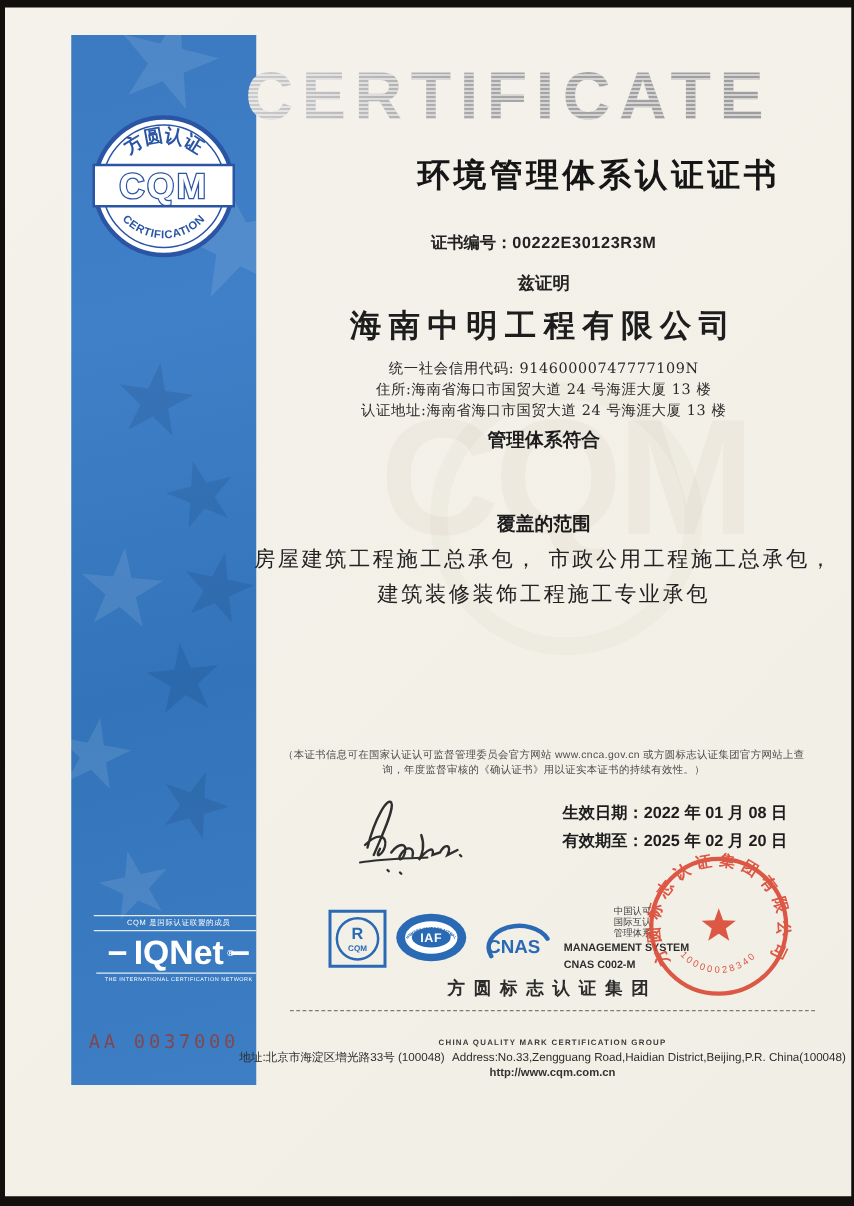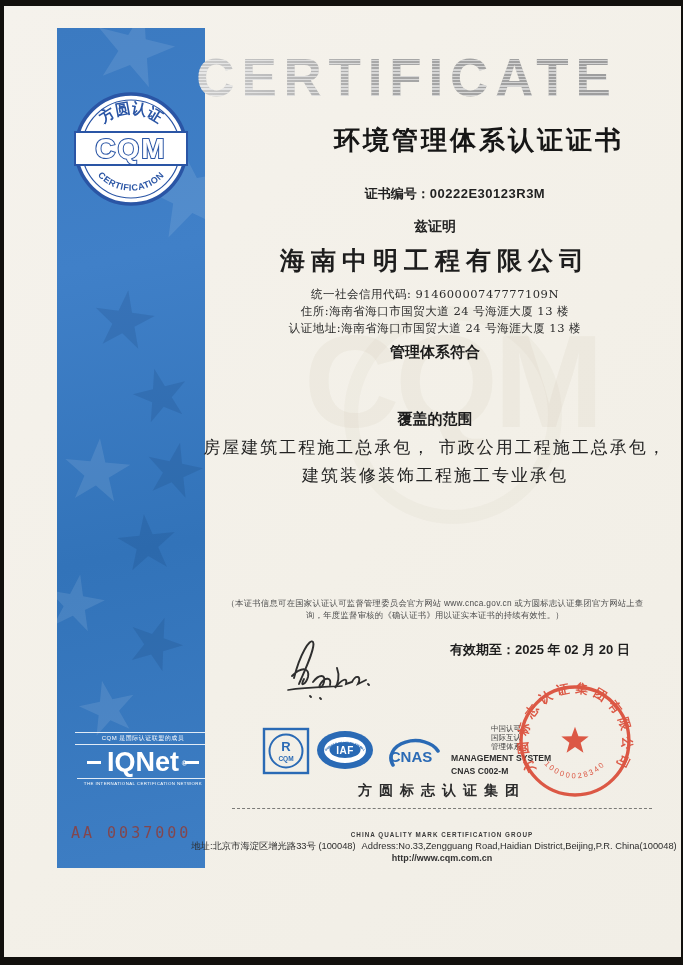--- a/index.html
+++ b/index.html
@@ -33,21 +33,21 @@
   .ghost-circle{position:absolute;left:340px;top:300px;width:190px;height:190px;border-radius:50%;
                 border:14px solid rgba(186,176,146,0.07);}
   
   .wm{position:absolute;left:168px;top:44px;width:470px;text-align:center;
       font-size:54px;font-weight:bold;letter-spacing:7px;line-height:54px;transform:scaleX(.98);
       background-image:repeating-linear-gradient(180deg,rgba(255,255,255,.55) 0 1.5px,rgba(255,255,255,0) 1.5px 3.2px),
                        linear-gradient(90deg,#cfcfcf 0%,#a7a7a7 45%,#9c9c9c 100%);
       -webkit-background-clip:text;background-clip:text;color:transparent;}
   .title{position:absolute;left:202px;top:117px;width:458px;text-align:center;
          font-size:26px;font-weight:bold;color:#161616;letter-spacing:3px;margin-left:44px;}
-  .certno{position:absolute;left:202px;top:179px;width:458px;text-align:center;font-size:13px;color:#222;margin-left:20px;}
+  .certno{position:absolute;left:202px;top:179px;width:458px;text-align:center;font-size:13px;color:#222;}
   .certno .lab{font-family:"Liberation Serif",serif;font-weight:bold;}
   .certno .val{font-weight:bold;letter-spacing:.5px;}
   .certify{position:absolute;left:202px;top:212px;width:458px;text-align:center;
            font-family:"Liberation Serif",serif;font-size:14px;font-weight:bold;color:#222;}
   .company{position:absolute;left:202px;top:238px;width:458px;text-align:center;
            font-family:"DejaVu Serif","Liberation Serif",serif;font-size:25px;font-weight:600;
            color:#1d1d1d;letter-spacing:6px;}
   .addr{position:absolute;left:202px;width:458px;text-align:center;
         font-family:"DejaVu Serif","Liberation Serif",serif;font-size:11.5px;color:#2a2a2a;letter-spacing:.5px;}
   .addr1{top:281px;}.addr2{top:298px;}.addr3{top:315px;}
@@ -156,20 +156,21 @@
     <g stroke="#2e2e2e" fill="none" stroke-width="1.9" stroke-linecap="round">
       <path d="M14,46 C20,22 30,6 33,10 C36,15 24,40 19,52 M12,44 C22,34 30,36 28,45 C26,52 19,56 24,47"></path>
       <path d="M33,50 C39,42 46,42 44,50 C42,57 37,57 41,51 C45,45 52,45 50,53"></path>
       <path d="M57,36 C60,44 58,52 55,56 C61,48 68,44 66,52 L72,50 C76,42 82,44 78,52 L86,48"></path>
       <path d="M8,58 C26,55 44,55 62,54" stroke-width="1.6"></path>
       <path d="M30,64 L31,65 M40,66 L41,67 M88,52 L89,53"></path>
     </g>
   </svg>
 
   <div class="dates">
+    <div><span>生效日期：</span><span>2022 年 01 月 08 日</span></div>
     <div><span>有效期至：</span><span>2025 年 02 月 20 日</span></div>
   </div>
 
   <svg class="logo-rcqm" width="48" height="48" viewBox="0 0 48 48">
     <rect x="2" y="2" width="44" height="44" fill="none" stroke="#2a6ab5" stroke-width="2.4"></rect>
     <circle cx="24" cy="24" r="16.5" fill="none" stroke="#2a6ab5" stroke-width="2"></circle>
     <text x="24" y="24" text-anchor="middle" font-size="13" font-weight="bold" fill="#2a6ab5" font-family="Liberation Sans, sans-serif">R</text>
     <text x="24" y="34" text-anchor="middle" font-size="6.5" font-weight="bold" fill="#2a6ab5" font-family="Liberation Sans, sans-serif">CQM</text>
   </svg>
 

